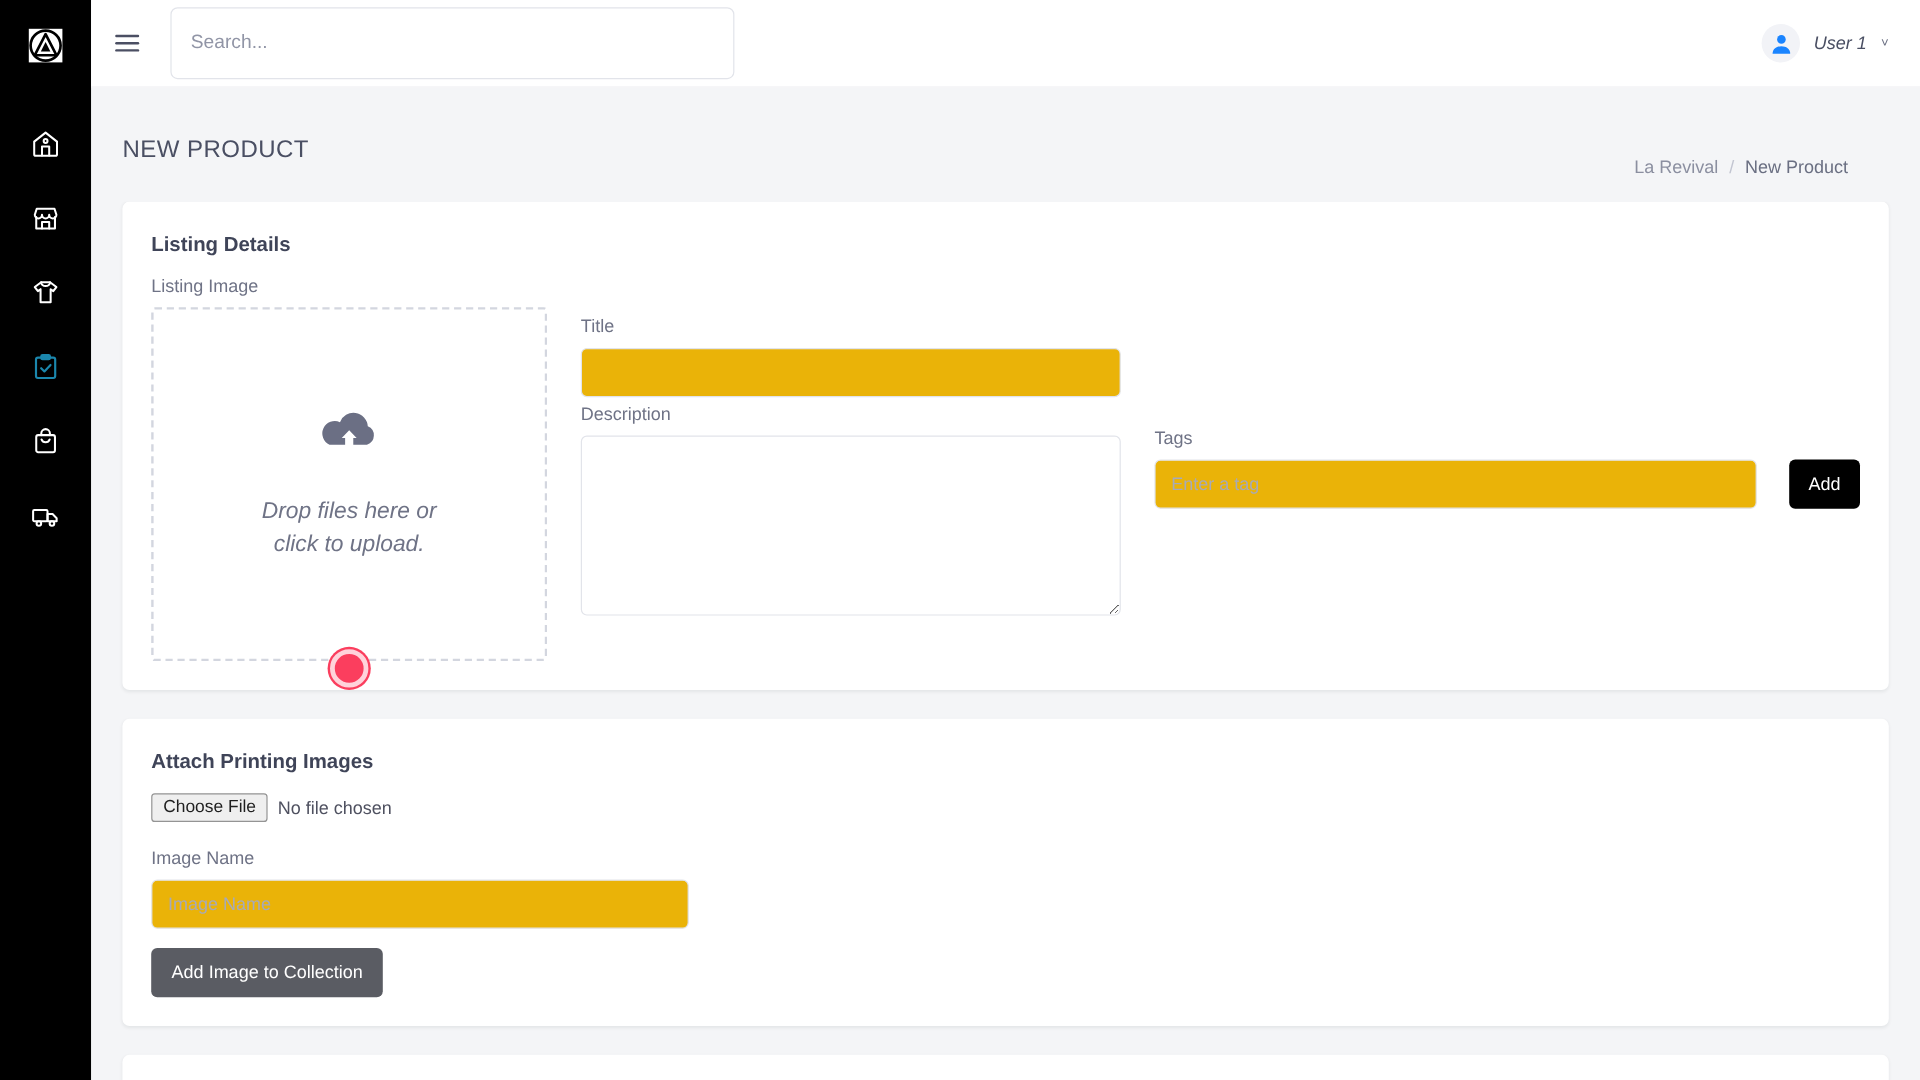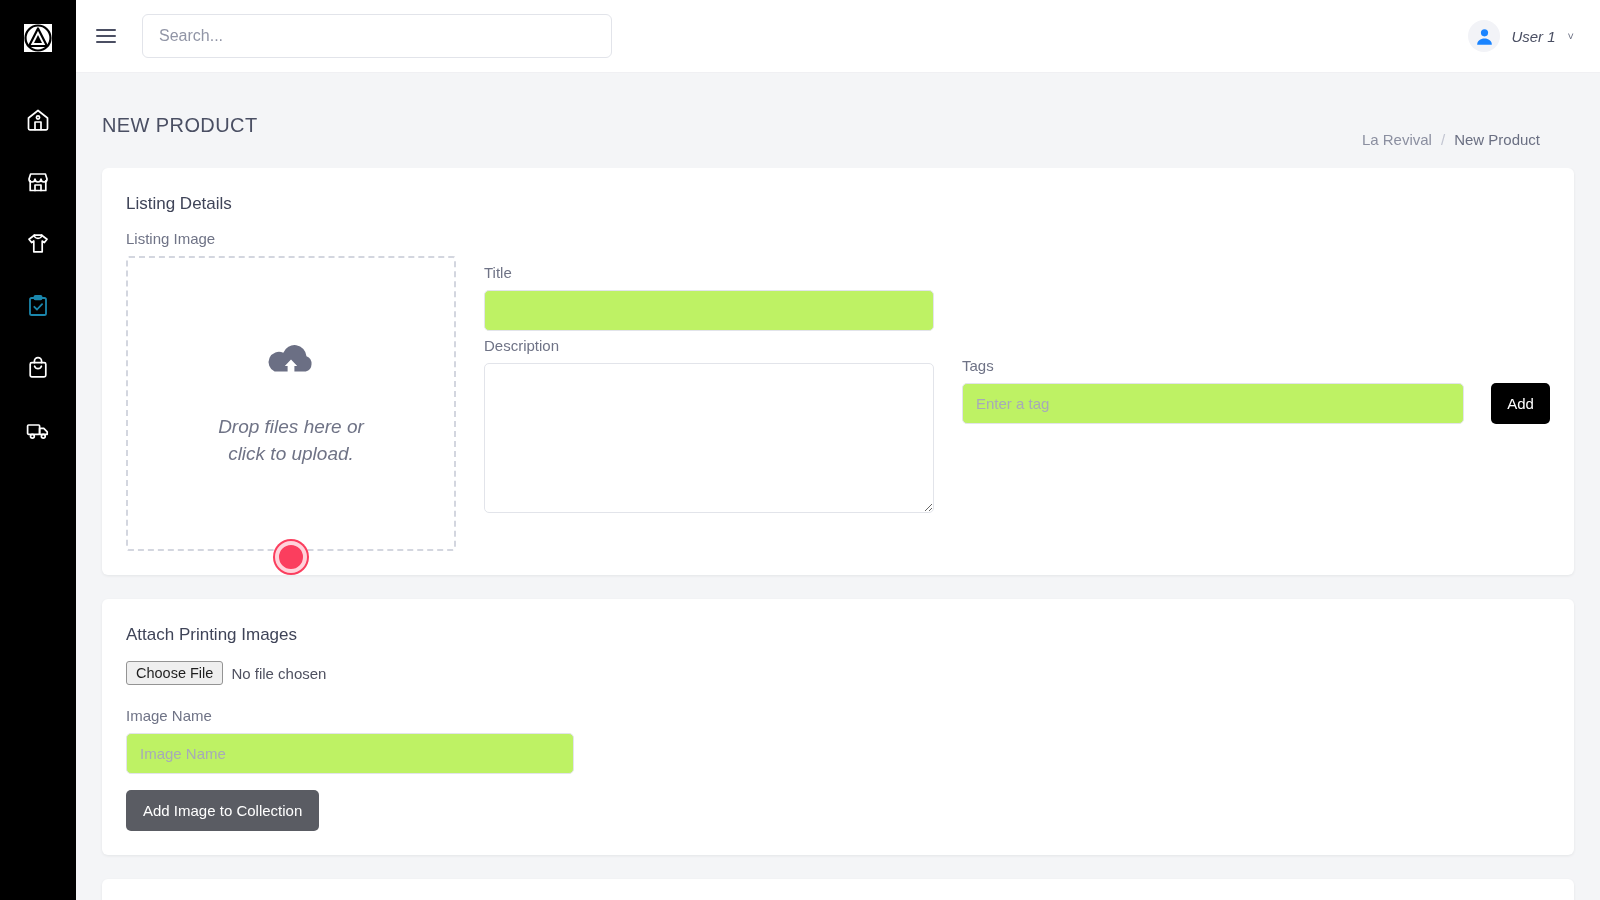--- a/index.html
+++ b/index.html
@@ -79,21 +79,21 @@
   }
   .hamburger span {
     display: block;
     height: 2px;
     width: 20px;
     background: #4b4f63;
     border-radius: 1px;
   }
   .search-input {
     width: 470px;
-    height: 44px;
+    height: 60px;
     border: 1px solid #e2e4ea;
     border-radius: 6px;
     padding: 0 16px;
     font-size: 16px;
     color: #3d4257;
     font-family: "Liberation Sans", sans-serif;
     background: #fff;
     outline: none;
   }
   .search-input::placeholder { color: #9195a6; }
@@ -163,21 +163,21 @@
     background: #ffffff;
     border-radius: 6px;
     box-shadow: 0 1px 3px rgba(20,22,35,0.07);
     padding: 26px 24px 24px 24px;
     margin-bottom: 24px;
   }
   .card-title {
     font-size: 17px;
     color: #3f4458;
     margin-bottom: 16px;
-    font-weight: 400;
+    font-weight: 700;
   }
 
   
   .ld-grid {
     display: flex;
     gap: 28px;
     align-items: center;
   }
   .col-image { width: 330px; min-width: 330px; }
   .col-mid   { width: 450px; min-width: 450px; }
@@ -229,21 +229,21 @@
   .text-input {
     width: 100%;
     height: 41px;
     border: 1px solid #e2e4ea;
     border-radius: 5px;
     padding: 0 13px;
     font-size: 15px;
     color: #3d4257;
     font-family: "Liberation Sans", sans-serif;
     outline: none;
-    background: #bef264;
+    background: #eab308;
   }
   .text-input::placeholder { color: #a7aab8; }
 
   .textarea {
     width: 100%;
     height: 150px;
     border: 1px solid #e2e4ea;
     border-radius: 5px;
     padding: 10px 13px;
     font-size: 15px;

